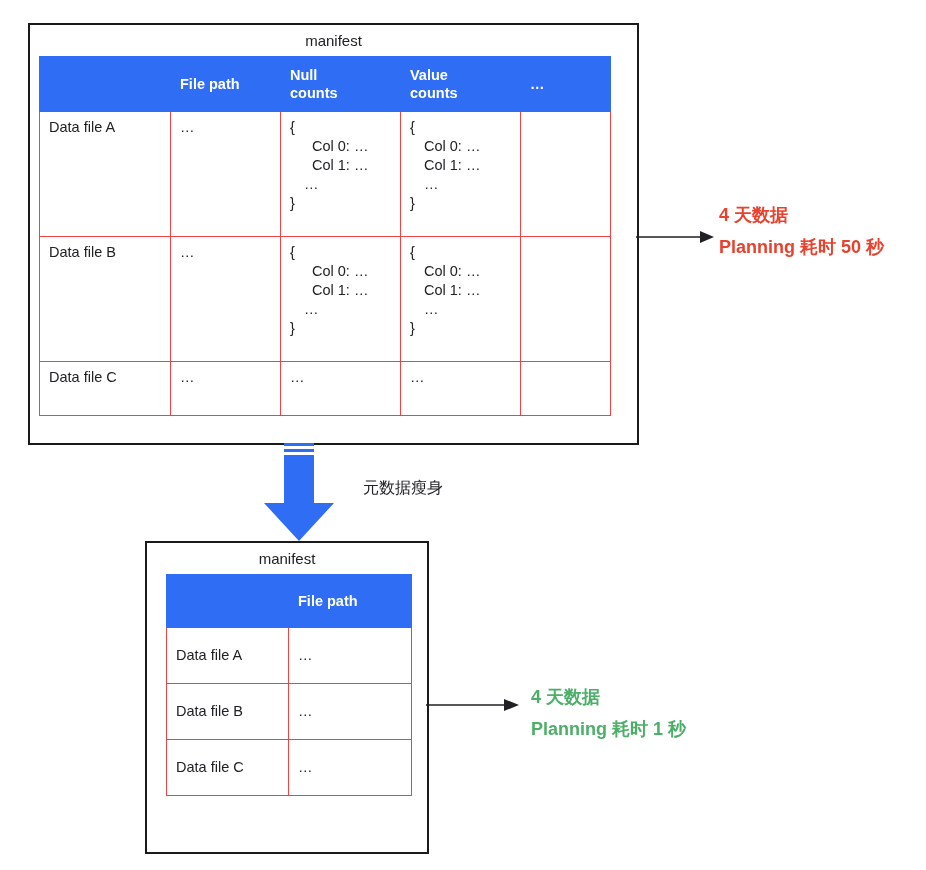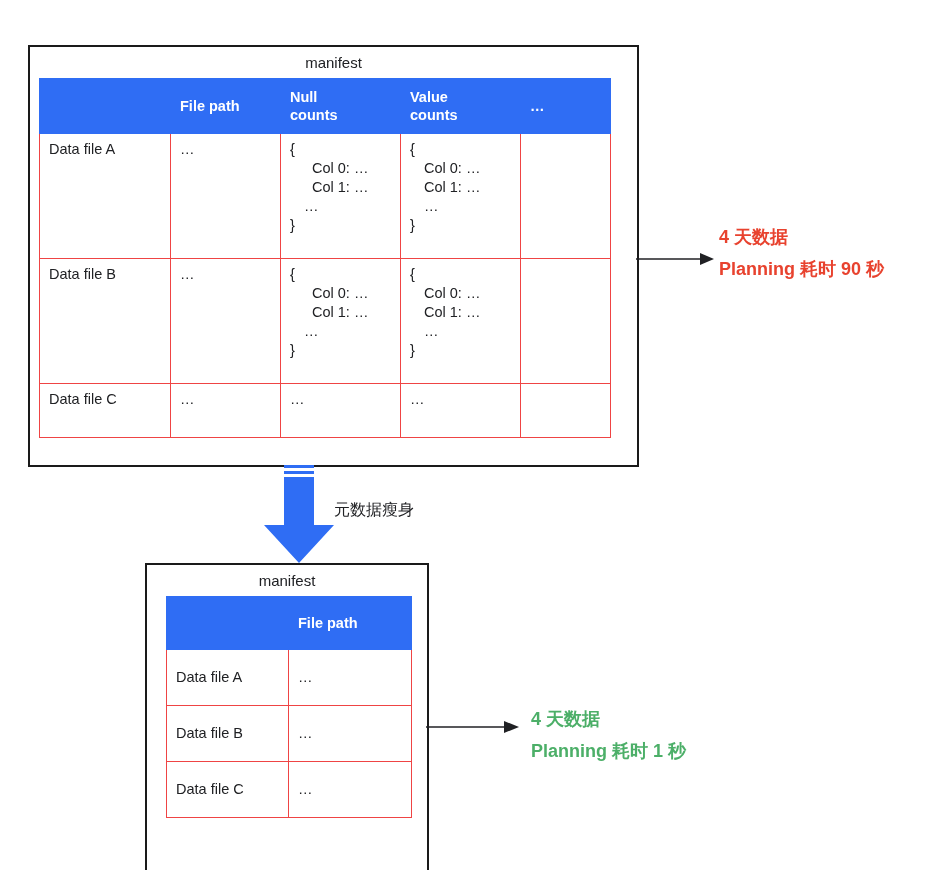--- a/index.html
+++ b/index.html
@@ -13,21 +13,20 @@
     font-family: "Liberation Sans", sans-serif;
     color: #202124;
     position: relative;
     overflow: hidden;
   }
   .canvas {
     position: absolute;
     left: 0; top: 0;
     width: 926px;
     height: 632px;
-    margin-top: 22px;
   }
 
   
   .card {
     position: absolute;
     background: #ffffff;
     border: 2px solid #1a1a1a;
     box-sizing: border-box;
   }
   .card-title {
@@ -212,21 +211,21 @@
       </tbody>
     </table>
   </div>
 
   <svg id="down-arrow" viewBox="0 0 74 100">
     <rect x="22" y="0" width="30" height="3" fill="#2f6df4"></rect>
     <rect x="22" y="6" width="30" height="3" fill="#2f6df4"></rect>
     <polygon points="22,12 52,12 52,60 72,60 37,98 2,60 22,60" fill="#2f6df4"></polygon>
   </svg>
 
-  <div class="annot" id="annot-transform" style="left:334px; top:472px; color:#202124; font-weight:normal; font-size:16px;">
+  <div class="annot" id="annot-transform" style="left:363px; top:472px; color:#202124; font-weight:normal; font-size:16px;">
     <span class="l1">元数据瘦身</span>
   </div>
 
   <div class="card" id="bottom-card">
     <div class="card-title">manifest</div>
 
     <table class="grid">
       <tbody>
         <tr class="hdr-row">
           <td class="hdr c0 empty"></td>
@@ -253,21 +252,21 @@
     <polygon points="64,9 78,15 64,21" fill="#202124"></polygon>
   </svg>
 
   <svg class="connector" id="arrow-bottom-right" viewBox="0 0 95 30">
     <line x1="0" y1="15" x2="78" y2="15" stroke="#202124" stroke-width="1.6"></line>
     <polygon points="78,9 93,15 78,21" fill="#202124"></polygon>
   </svg>
 
   <div class="annot" id="annot-red">
     <span class="l1">4 天数据</span>
-    <span class="l2">Planning 耗时 90 秒</span>
+    <span class="l2">Planning 耗时 50 秒</span>
   </div>
 
   <div class="annot" id="annot-green">
     <span class="l1">4 天数据</span>
     <span class="l2">Planning 耗时 1 秒</span>
   </div>
 
 </div>
 
 </body></html>

